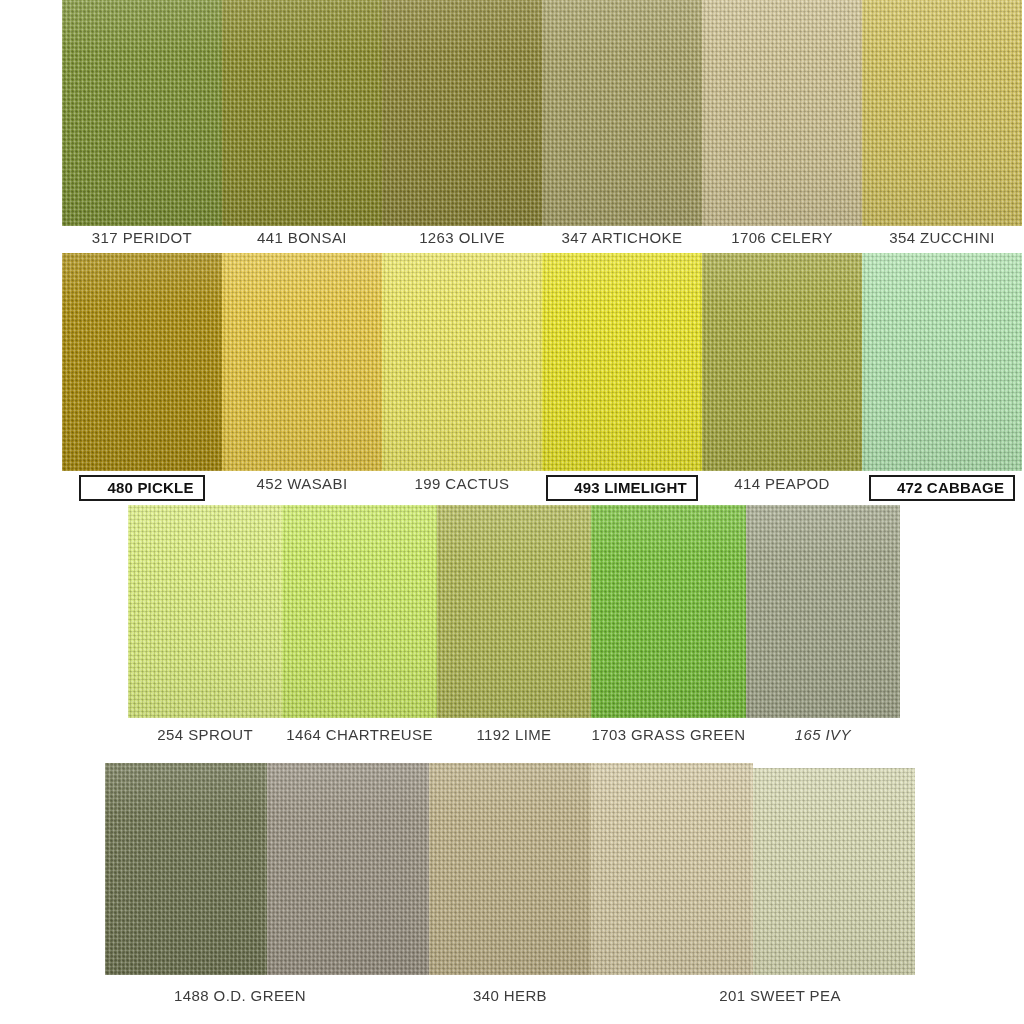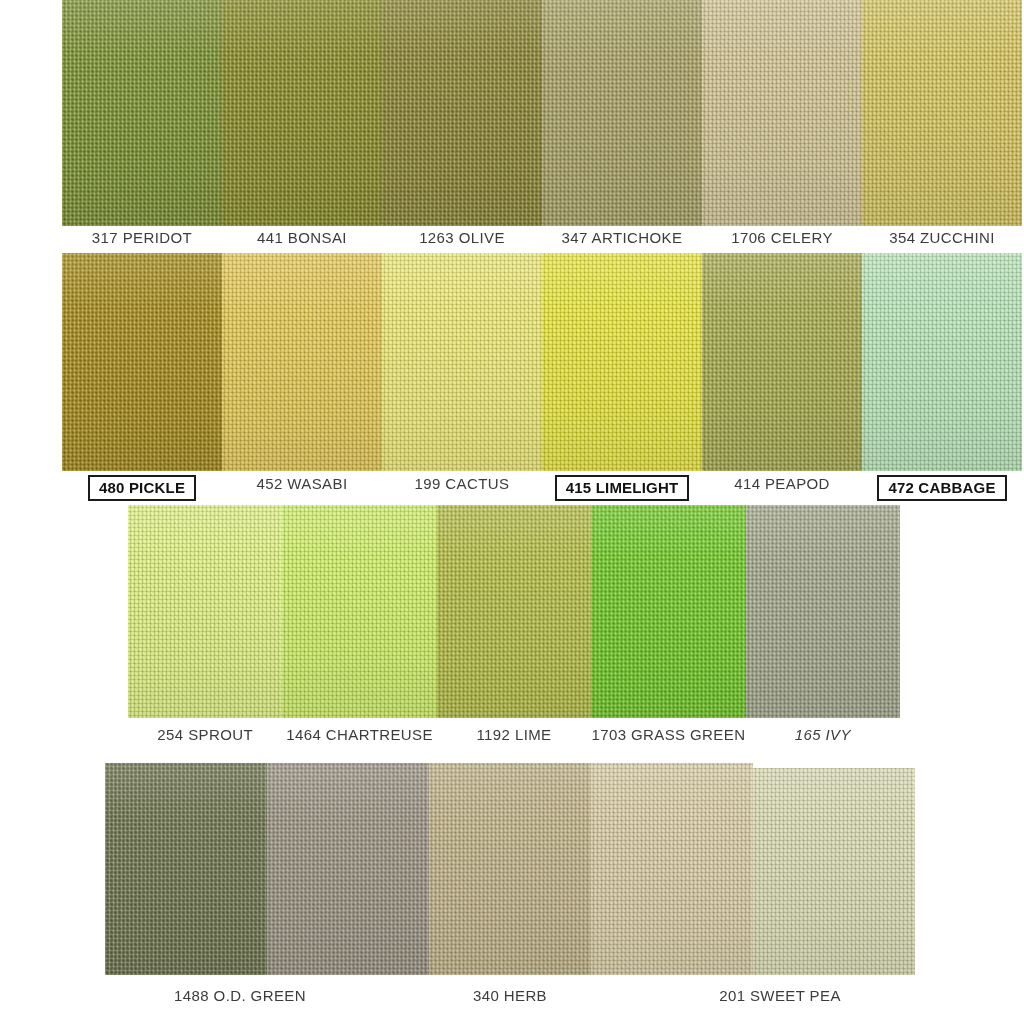--- a/index.html
+++ b/index.html
@@ -88,21 +88,21 @@
     padding-top: 1px;
   }
 
   .label span.txt {
     display: inline-block;
     max-width: 100%;
   }
 
   .label.boxed span.txt {
     border: 2px solid #1a1a1a;
-    padding: 2px 9px 3px 9px;
+    padding: 2px 9px 3px 26px;
     font-weight: bold;
     color: #111111;
     letter-spacing: 0.2px;
     background: #ffffff;
     white-space: nowrap;
   }
 
   
   .label-band {
     position: absolute;
@@ -155,21 +155,21 @@
       <div class="label boxed" style="flex: 1 1 0px;">
         <span class="txt">480 PICKLE</span>
       </div>
       <div class="label" style="flex: 1 1 0px;">
         <span class="txt">452 WASABI</span>
       </div>
       <div class="label" style="flex: 1 1 0px;">
         <span class="txt">199 CACTUS</span>
       </div>
       <div class="label boxed" style="flex: 1 1 0px;">
-        <span class="txt">415 LIMELIGHT</span>
+        <span class="txt">493 LIMELIGHT</span>
       </div>
       <div class="label" style="flex: 1 1 0px;">
         <span class="txt">414 PEAPOD</span>
       </div>
       <div class="label boxed" style="flex: 1 1 0px;">
         <span class="txt">472 CABBAGE</span>
       </div>
     </div>
     <div class="label-band" style="left: 128px; top: 718px; width: 772px; height: 24px;"></div>
     <div class="swatch-row" style="left: 128px; top: 505px; width: 772px; height: 213px;">

